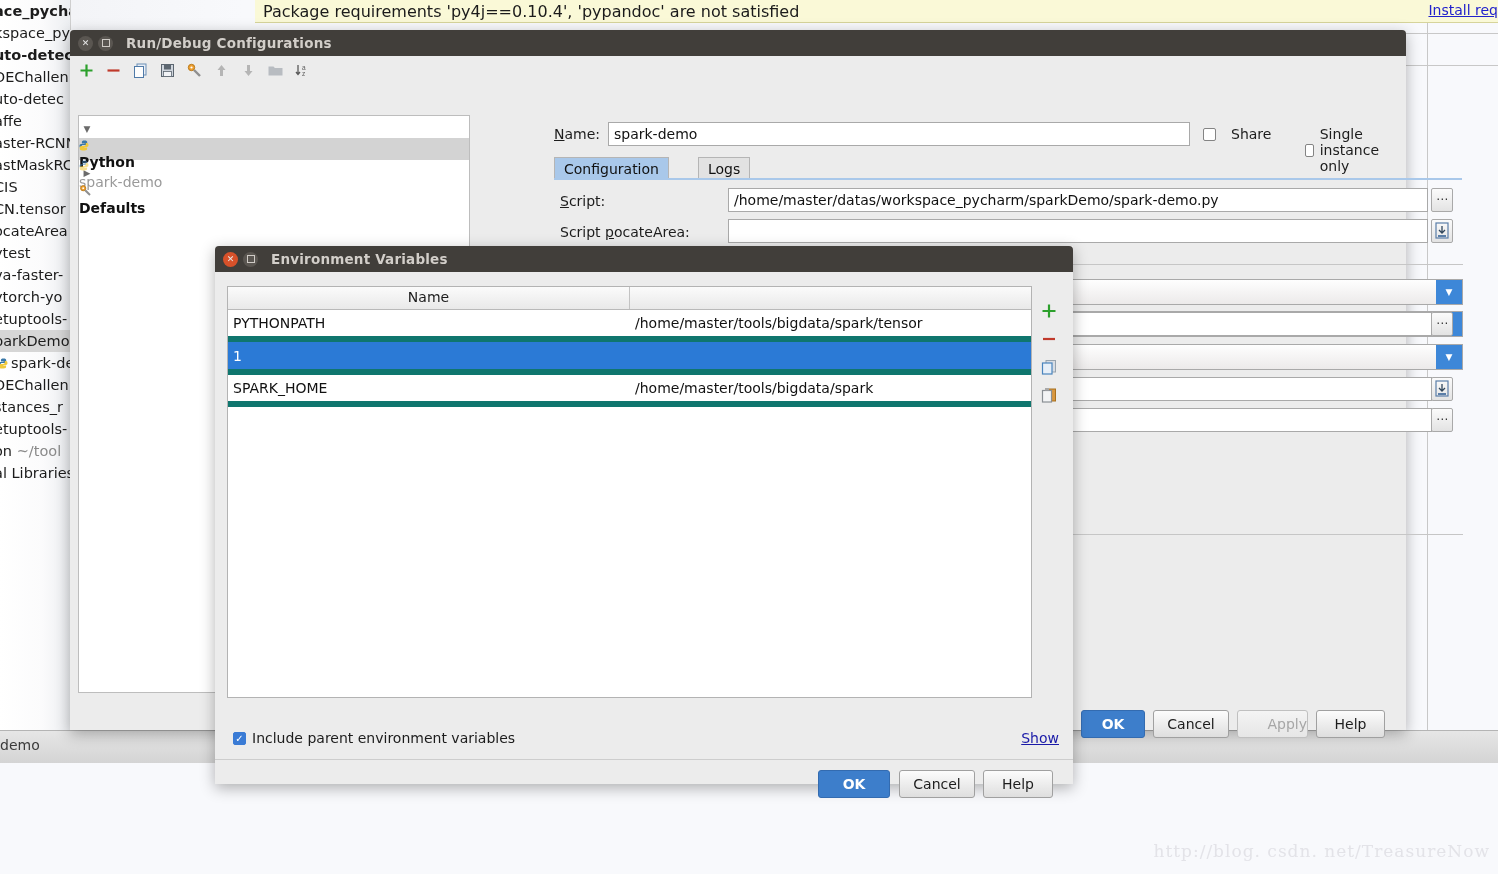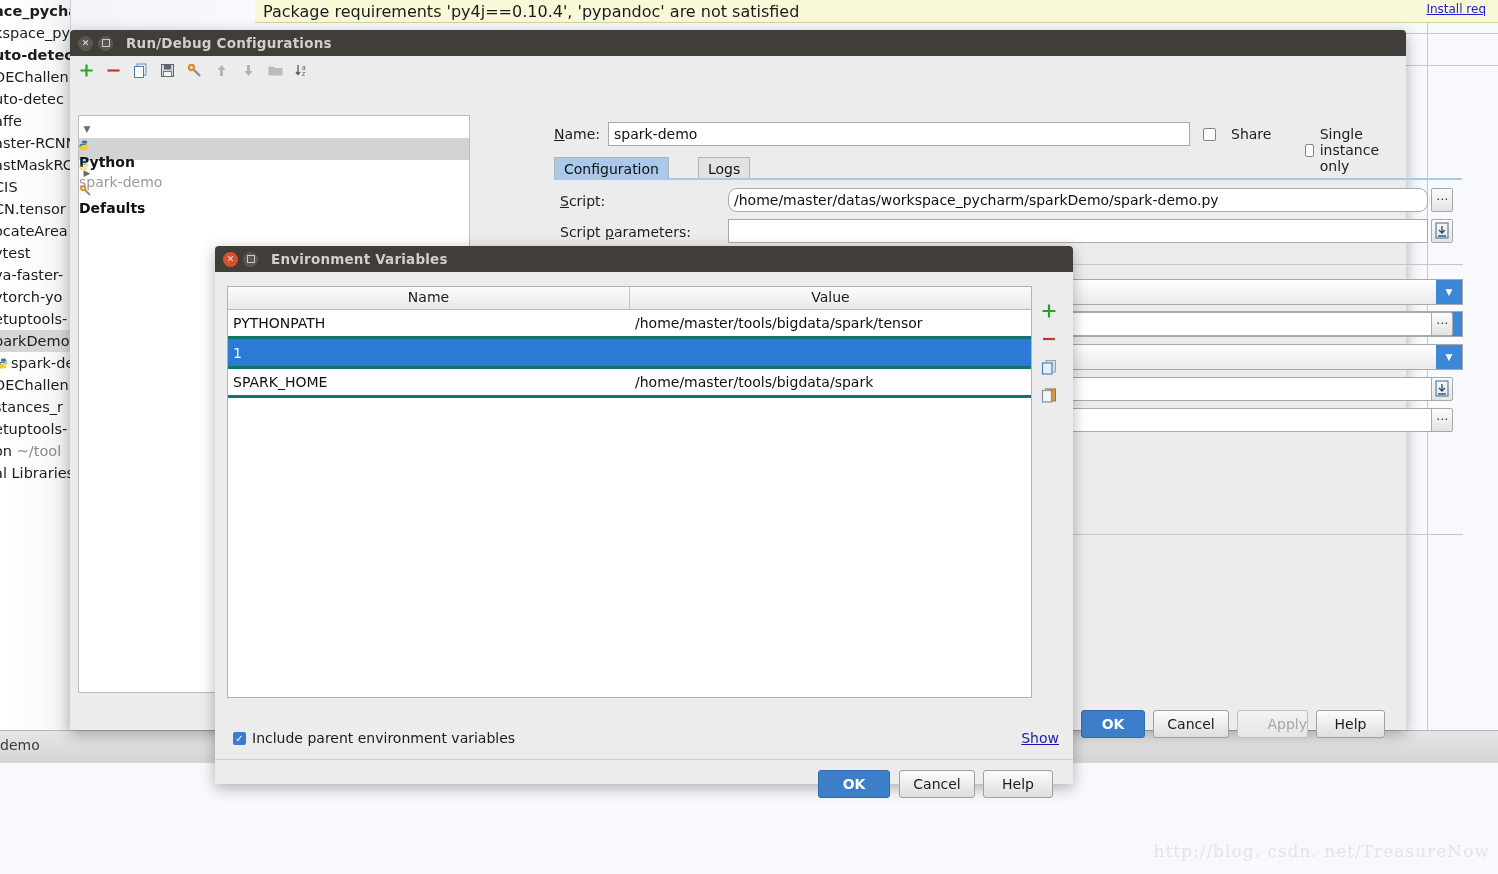--- a/index.html
+++ b/index.html
@@ -106,22 +106,22 @@
   }
   .notif-text {
     position: absolute;
     left: 8px; top: 2px;
     font-size: 16px;
     color: #1b1b1b;
     white-space: nowrap;
   }
   .notif-link {
     position: absolute;
-    right: 12px; top: 2px;
-    font-size: 12px;
+    right: 0px; top: 2px;
+    font-size: 14px;
     color: #2222cc;
     text-decoration: underline;
     white-space: nowrap;
     cursor: pointer;
   }
 
   
   .dialog {
     position: absolute;
     background: #ececec;
@@ -342,21 +342,21 @@
     text-align: center;
     line-height: 21px;
     box-sizing: border-box;
   }
   .env-head .th.name { width: 402px; border-right: 1px solid #c3c3c3; }
   .env-head .th.value { flex: 1; }
   .env-row {
     display: flex;
     height: 26px;
     align-items: center;
-    border-bottom: 3px solid #0f766e;
+    border-bottom: 6px solid #0f766e;
     font-size: 14px;
     color: #111;
   }
   .env-row .c-name { width: 402px; padding-left: 5px; box-sizing: border-box; overflow: hidden; white-space: nowrap; }
   .env-row .c-val { flex: 1; padding-left: 5px; box-sizing: border-box; overflow: hidden; white-space: nowrap; }
   .env-row.editing { background: #2b7ad6; color: #fff; height: 27px; }
   .env-row.editing .c-name {
     padding-left: 0;
     position: relative;
   }
@@ -559,25 +559,25 @@
 
       <div class="tabs">
         <div class="tab active">Configuration</div>
         <div class="tab">Logs</div>
       </div>
       <div class="tab-underline"></div>
 
       <span class="form-label" style="left:490px; top:137px;">
         <u>S</u><span>cript:</span>
       </span>
-      <div class="txtfield" style="left:658px; top:132px; width:700px; height:24px;border-radius:9px;">/home/master/datas/workspace_pycharm/sparkDemo/spark-demo.py</div>
+      <div class="txtfield" style="left:658px; top:132px; width:700px; height:24px;">/home/master/datas/workspace_pycharm/sparkDemo/spark-demo.py</div>
       <div class="btn-ellipsis" style="left:1361px; top:132px;">⋯</div>
 
       <span class="form-label" style="left:490px; top:168px;">
-        Script <u>p</u><span>arameters:</span>
+        Script <u>p</u><span>ocateArea:</span>
       </span>
       <div class="txtfield" style="left:658px; top:163px; width:700px; height:24px;"></div>
       <div class="btn-icon" style="left:1361px; top:163px;">
         <svg width="20" height="22" viewBox="0 0 20 22">
           <rect x="4" y="3" width="12" height="15" fill="none" stroke="#5a7ea8" stroke-width="1.2"></rect>
           <path d="M10 6 v7 M7 10 l3 3 3-3" stroke="#30465c" stroke-width="1.3" fill="none"></path>
           <rect x="6" y="15" width="8" height="2" fill="#5a7ea8"></rect>
         </svg>
       </div>
 
@@ -634,21 +634,20 @@
       <span class="btn-dot dot-max">
           <span class="sq"></span>
         </span>
       <span class="ttl">Environment Variables</span>
     </div>
     <div class="env-body">
 
       <div class="env-table">
         <div class="env-head">
           <div class="th name">Name</div>
-          <div class="th value">Value</div>
         </div>
         <div id="env-rows">
             <div class="env-row">
               <div class="c-name">PYTHONPATH</div>
               <div class="c-val">/home/master/tools/bigdata/spark/tensor</div>
             </div>
             <div class="env-row editing">
               <div class="c-val">1</div>
             </div>
             <div class="env-row">

